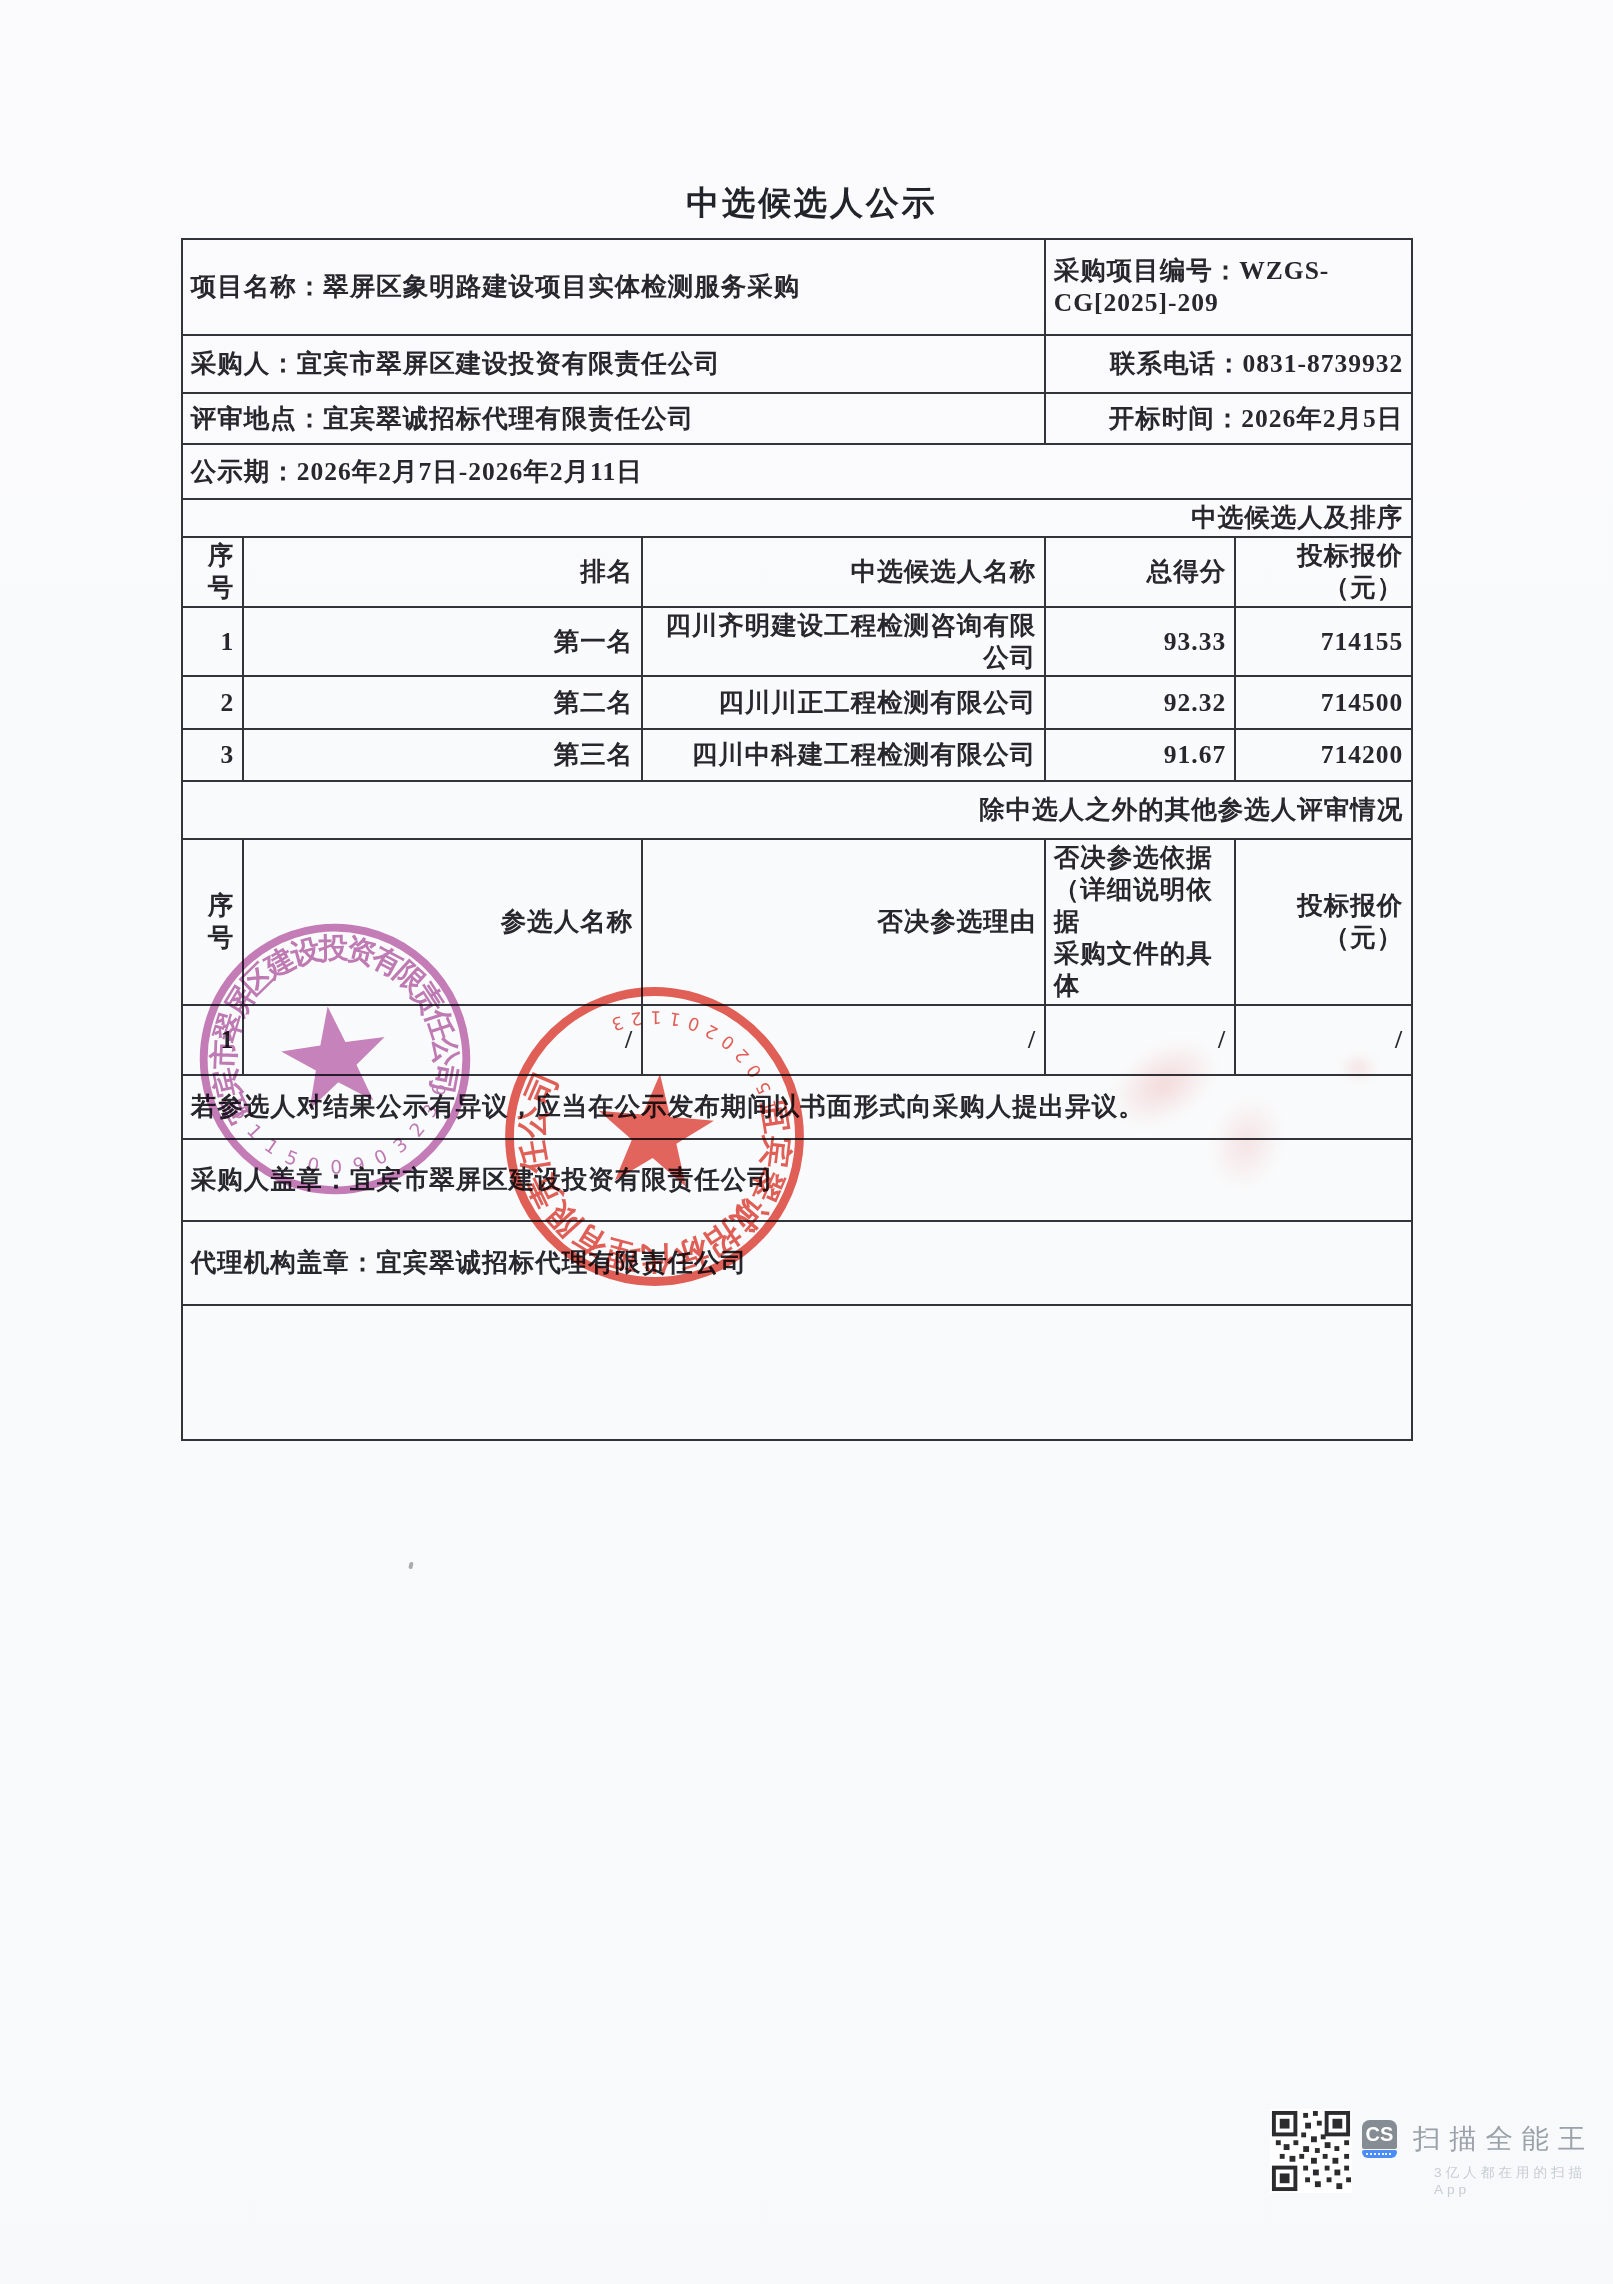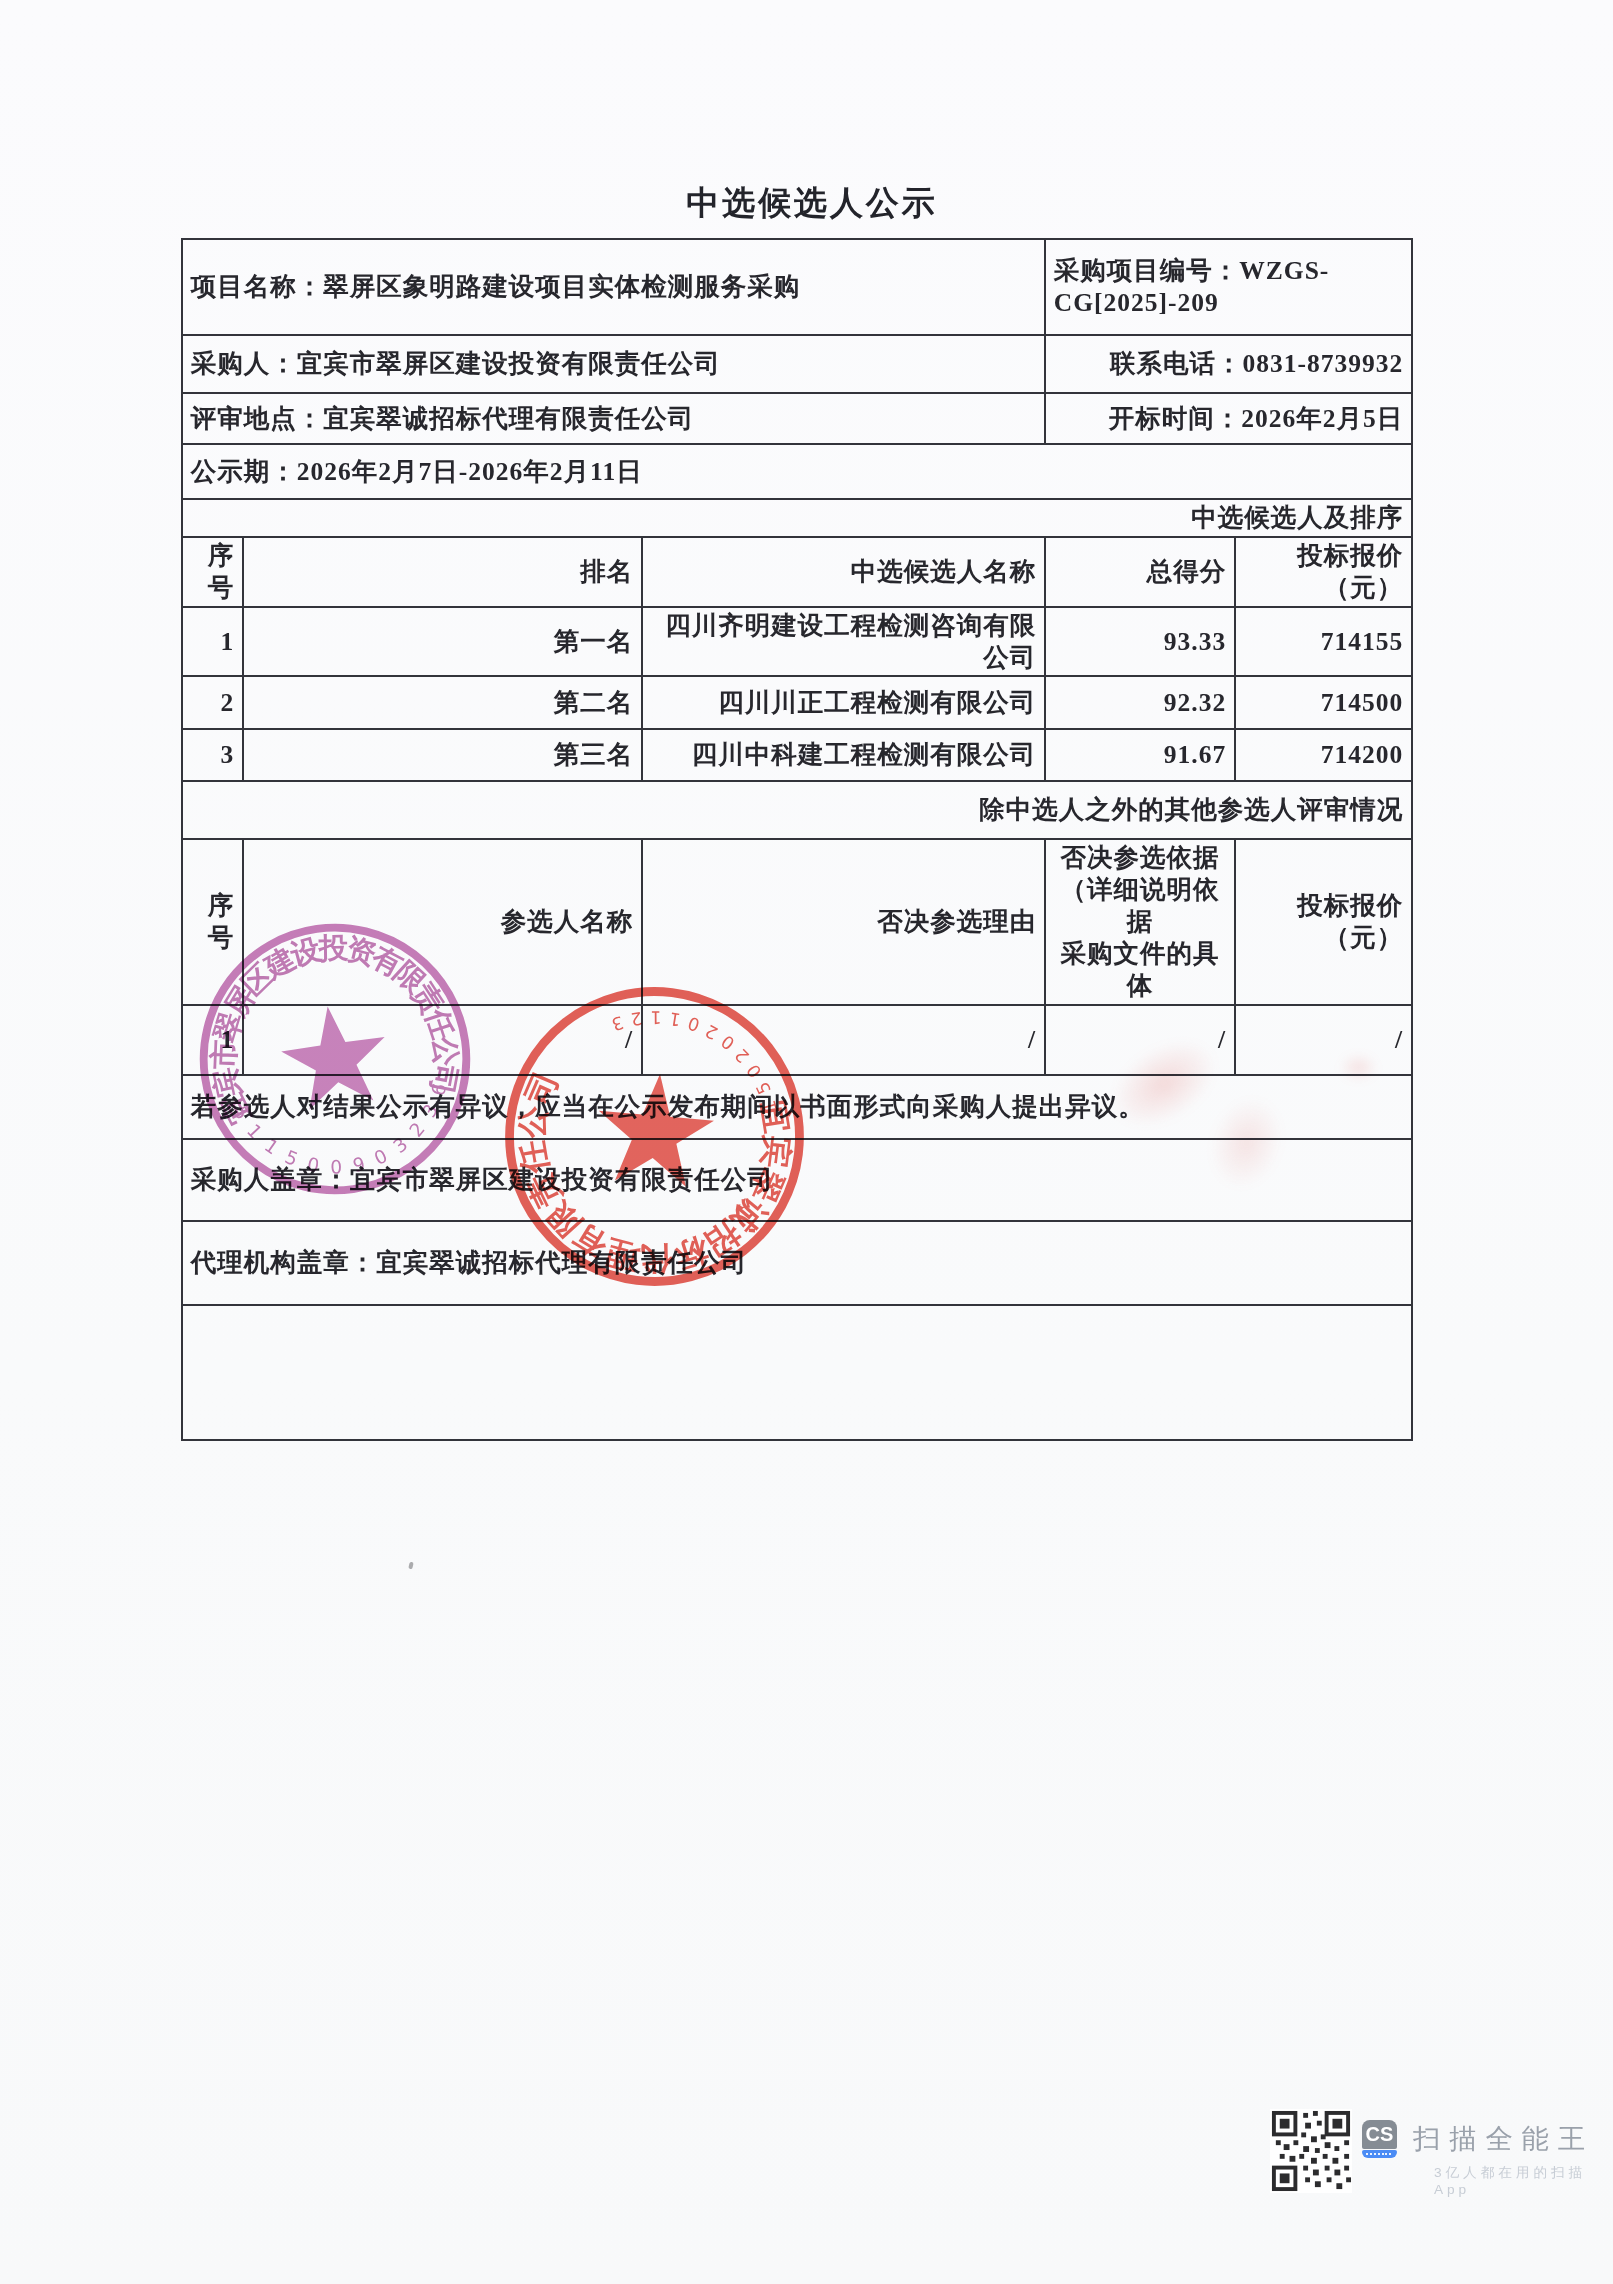--- a/index.html
+++ b/index.html
@@ -22,21 +22,21 @@
   table.doc td{
     border:2px solid #33343b;
     font-weight:700; font-size:25.5px; color:#27272d;
     padding:2px 7.8px; vertical-align:middle;
     letter-spacing:1px; line-height:1.25;
     overflow:hidden;
   }
   td.l{text-align:left;}
   td.c{text-align:right;}
   td.pad-s{padding:2px 5.9px;}
-  td.prewrap{white-space:pre-line; font-size:24.5px; padding:2px 5.9px; line-height:1.26;text-align:center;}
+  td.prewrap{white-space:pre-line; font-size:24.5px; padding:2px 5.9px; line-height:1.26;}
   .stamp{
     position:absolute; mix-blend-mode:multiply; pointer-events:none;
   }
   .smudge{
     position:absolute; pointer-events:none; mix-blend-mode:multiply;
     filter:blur(4.9px); border-radius:50%;
   }
   .speck{
     position:absolute; left:409px; top:1562px; width:3.9px; height:6.9px;
     background:#6b6b6f; opacity:.55; border-radius:2px; transform:rotate(14deg);

